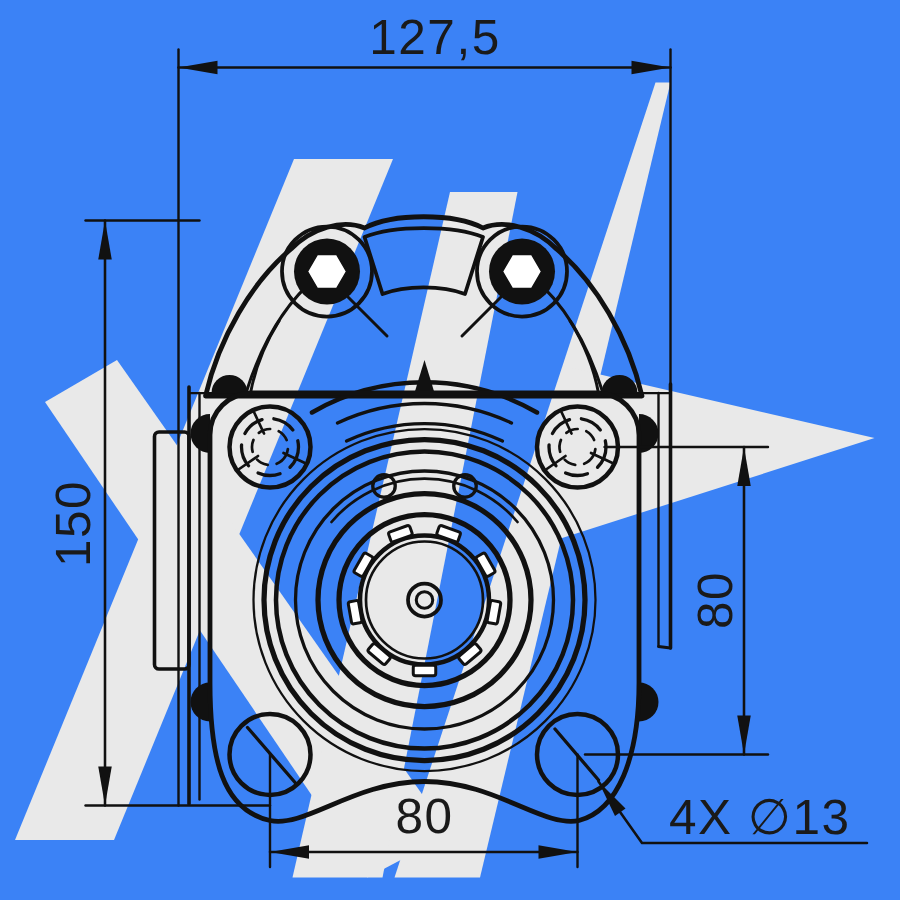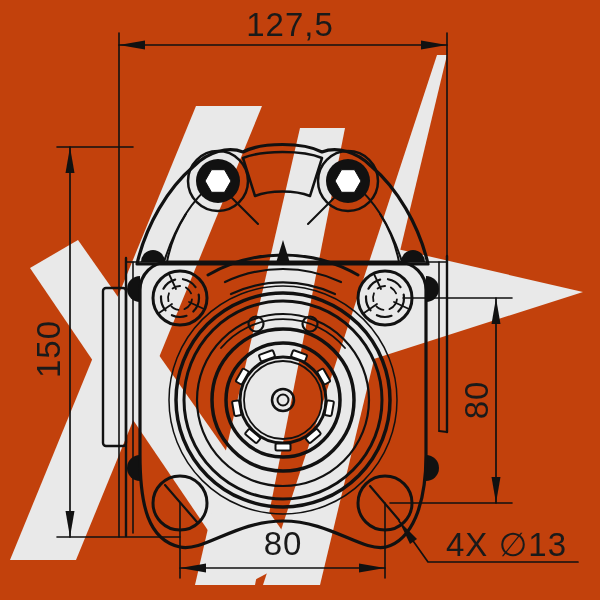--- a/index.html
+++ b/index.html
@@ -1,16 +1,16 @@
 <!DOCTYPE html>
 <html><head>
 <meta charset="utf-8">
 <style>
   html,body{margin:0;padding:0;background:#ffffff;width:600px;height:600px;overflow:hidden;}
-  .stage{position:relative;width:600px;height:600px;background:#c2410c;}
+  .stage{position:relative;width:600px;height:600px;background:#3b82f6;}
   svg{display:block;}
   .ln{stroke:#111111;fill:none;stroke-linecap:round;stroke-linejoin:round;}
   .fillb{fill:#111111;stroke:none;}
   .fillw{fill:#ffffff;stroke:#111111;}
   .wm{fill:#e9e9e9;stroke:none;}
   .dim-text{font-family:"Liberation Sans","DejaVu Sans",sans-serif;font-size:33px;fill:#1a1a1a;letter-spacing:1px;}
 </style>
 </head>
 <body>
 

